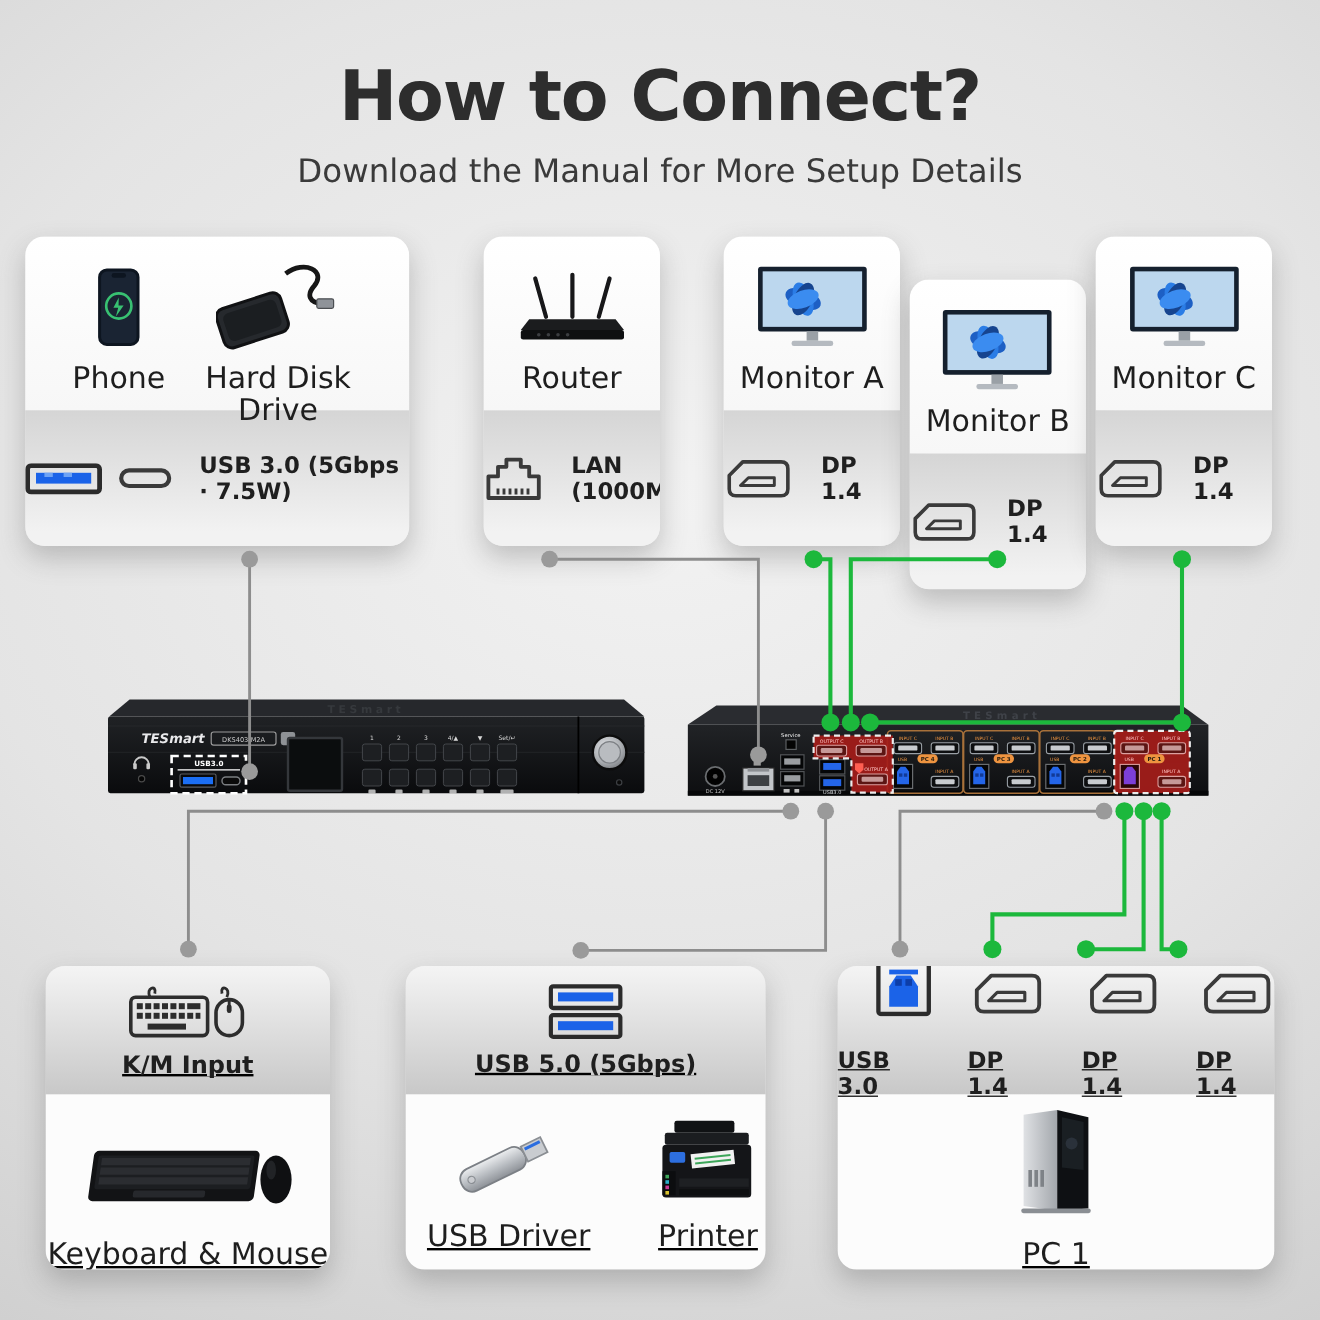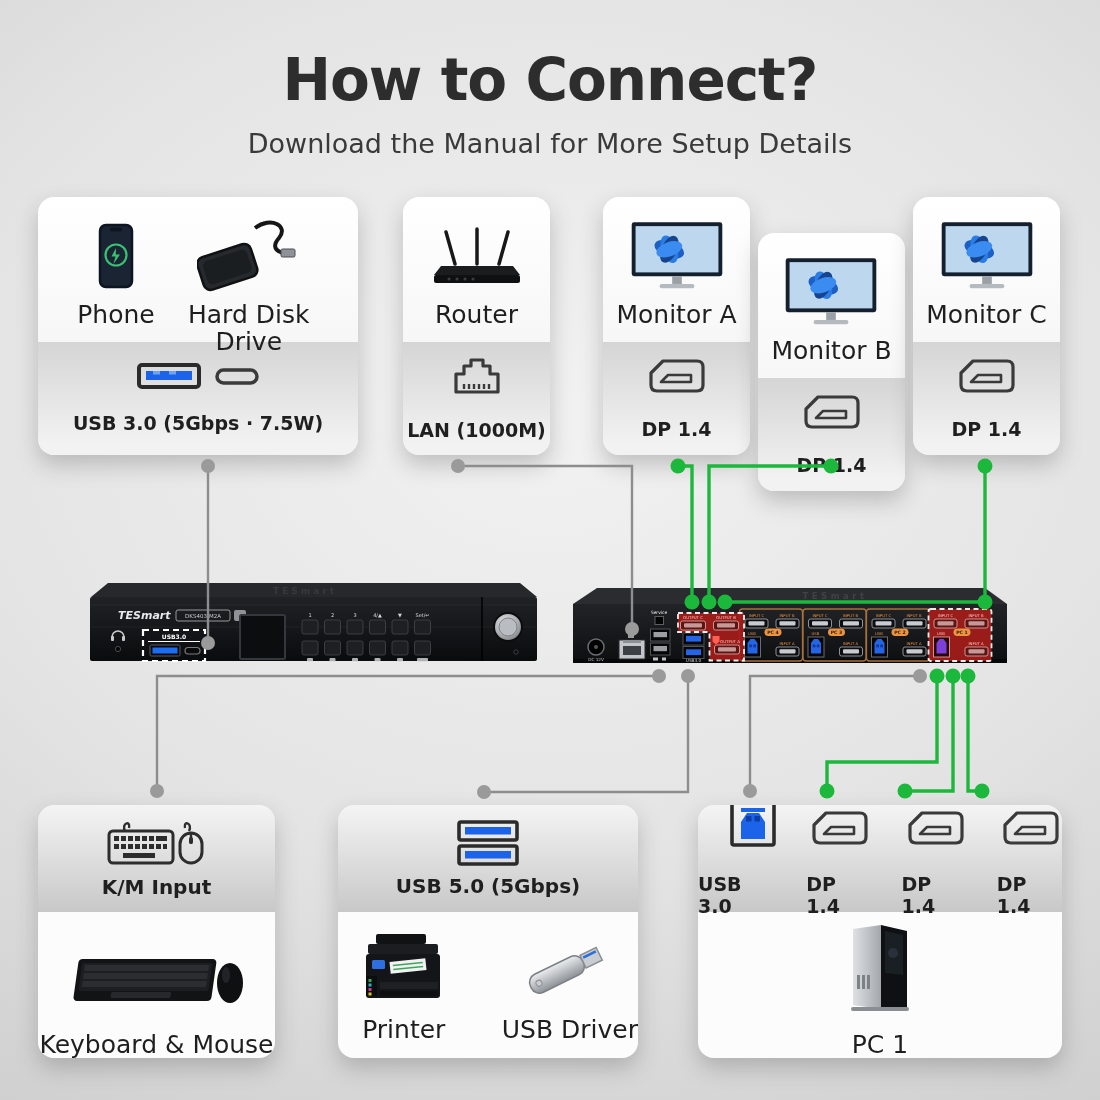--- a/index.html
+++ b/index.html
@@ -8,48 +8,48 @@
     background:radial-gradient(120% 90% at 50% 38%, #f2f2f2 0%, #e4e4e4 45%, #c5c5c5 100%);}
   .header{position:absolute;left:0;top:0;width:1100px;text-align:center;}
   .title{margin-top:46px;font-size:58px;font-weight:800;color:#2d2d2d;letter-spacing:-1px;}
   .subtitle{margin-top:14px;font-size:27px;color:#3a3a3a;}
   .card{position:absolute;border-radius:16px;overflow:hidden;
     box-shadow:0 10px 22px rgba(90,90,90,.32);}
   .top-card{top:197px;height:258px;}
   .card-dev{height:145px;background:linear-gradient(180deg,#ffffff 0%,#f7f7f7 100%);
     display:flex;align-items:flex-start;justify-content:center;gap:24px;padding-top:22px;box-sizing:border-box;}
   .card-port{height:113px;background:linear-gradient(180deg,#d5d5d5 0%,#f2f2f2 90%);
-    display:flex;flex-direction:column;align-items:center;justify-content:center;gap:23px;}
+    display:flex;flex-direction:row;align-items:center;gap:23px;}
   .dev-col{display:flex;flex-direction:column;align-items:center;}
   .icon-box{height:74px;display:flex;align-items:center;justify-content:center;}
   .dev-label{font-size:25px;color:#1e1e1e;margin-top:8px;text-align:center;line-height:1.08;}
   .port-label{font-size:19px;font-weight:bold;color:#1f1f1f;}
   .port-icons{display:flex;align-items:center;gap:14px;}
-  .bottom-card{top:805px;height:253px;}
+  .bottom-card{top:805px;height:253px;text-decoration:underline;}
   .bc-port{height:107px;background:linear-gradient(180deg,#f4f4f4 0%,#c8c8c8 100%);
     display:flex;flex-direction:column;align-items:center;justify-content:center;gap:8px;}
   .bc-dev{height:146px;background:#fcfcfc;display:flex;align-items:center;justify-content:flex-end;gap:50px;}
   .bc-dev .dev-label{margin-top:10px;}
   .pc-ports{display:flex;align-items:flex-end;gap:30px;}
   .pc-col{display:flex;flex-direction:column;align-items:flex-end;gap:26px;}
   .dev-svg{position:absolute;}
   .overlay{position:absolute;left:0;top:0;pointer-events:none;}
   svg text{font-family:"DejaVu Sans","Liberation Sans",sans-serif;}
 </style>
 </head>
 <body>
 
 <div class="canvas">
 
   <div class="header">
     <div class="title">How to Connect?</div>
     <div class="subtitle">Download the Manual for More Setup Details</div>
   </div>
 
-  <div class="card top-card" style="left:38px;width:320px;">
+  <div class="card top-card" style="left:21px;width:320px;">
     <div class="card-dev">
       <div class="dev-col">
         <div class="icon-box">
           <svg width="38" height="66" viewBox="0 0 38 66">
             <rect x="3" y="2" width="32" height="62" rx="6" fill="#1a2433" stroke="#0d1520" stroke-width="2.5"></rect>
             <rect x="13" y="4.5" width="12" height="4" rx="2" fill="#0d1520"></rect>
             <circle cx="19" cy="32" r="10.5" fill="none" stroke="#38c172" stroke-width="2.2"></circle>
             <path d="M19 25 l-4.5 8.5 h4 l-2 7.5 6.5 -9.5 h-4.2 z" fill="#38c172"></path>
           </svg>
         </div>
@@ -466,60 +466,60 @@
         <rect x="2" y="2" width="58" height="18" rx="2" fill="none" stroke="#2b2b2b" stroke-width="3.6"></rect>
         <rect x="8" y="7" width="46" height="7.5" fill="#1b63e8"></rect>
         <rect x="2" y="26" width="58" height="18" rx="2" fill="none" stroke="#2b2b2b" stroke-width="3.6"></rect>
         <rect x="8" y="31" width="46" height="7.5" fill="#1b63e8"></rect>
       </svg>
       <div class="port-label" style="font-size:20px;">USB 5.0 (5Gbps)</div>
     </div>
     <div class="bc-dev">
       <div class="dev-col">
         <div class="icon-box" style="height:78px;">
+          <svg width="104" height="70" viewBox="0 0 104 70">
+            <defs>
+              <linearGradient id="stickG" x1="0" y1="0" x2="0" y2="1">
+                <stop offset="0" stop-color="#eceef0"></stop>
+                  <stop offset="55%" stop-color="#b7bbc0"></stop>
+                  <stop offset="1" stop-color="#8d9197"></stop>
+              </linearGradient>
+            </defs>
+            <g transform="rotate(-26 52 35)">
+              <rect x="8" y="26" width="58" height="20" rx="9" fill="url(#stickG)" stroke="#7c8086" stroke-width="1.5"></rect>
+              <circle cx="17" cy="36" r="3" fill="#caccd0" stroke="#8b8f94"></circle>
+              <rect x="66" y="29" width="18" height="14" fill="#c9ccd0" stroke="#8a8e93" stroke-width="1.5"></rect>
+              <rect x="68" y="31" width="14" height="2.6" fill="#2a6de0"></rect>
+            </g>
+          </svg>
+        </div>
+        <div class="dev-label">USB Driver</div>
+      </div>
+      <div class="dev-col">
+        <div class="icon-box" style="height:78px;">
           <svg width="96" height="74" viewBox="0 0 96 74">
             <rect x="20" y="4" width="50" height="10" rx="2" fill="#101214"></rect>
             <rect x="12" y="14" width="70" height="10" rx="2" fill="#1b1d20"></rect>
             <rect x="10" y="24" width="74" height="44" rx="3" fill="#141518"></rect>
             <rect x="16" y="30" width="13" height="9" rx="1.5" fill="#2d6fe0"></rect>
             <g transform="rotate(-6 52 36)">
               <rect x="34" y="30" width="36" height="12" fill="#f2f2f2"></rect>
               <line x1="37" y1="34" x2="67" y2="34" stroke="#3da65a" stroke-width="1.6"></line>
               <line x1="37" y1="38" x2="67" y2="38" stroke="#3da65a" stroke-width="1.6"></line>
             </g>
             <rect x="10" y="46" width="11" height="20" fill="#0c0d0f"></rect>
             <rect x="12.5" y="49" width="3" height="3" fill="#3da65a"></rect>
               <rect x="12.5" y="53.5" width="3" height="3" fill="#2ab0c9"></rect>
             <rect x="12.5" y="58" width="3" height="3" fill="#c93a96"></rect>
               <rect x="12.5" y="62.5" width="3" height="3" fill="#d8c12e"></rect>
             <rect x="24" y="52" width="58" height="7" fill="#1e2023"></rect>
             <rect x="24" y="61" width="58" height="5" fill="#0e0f11"></rect>
           </svg>
         </div>
         <div class="dev-label">Printer</div>
-      </div>
-      <div class="dev-col">
-        <div class="icon-box" style="height:78px;">
-          <svg width="104" height="70" viewBox="0 0 104 70">
-            <defs>
-              <linearGradient id="stickG" x1="0" y1="0" x2="0" y2="1">
-                <stop offset="0" stop-color="#eceef0"></stop>
-                  <stop offset="55%" stop-color="#b7bbc0"></stop>
-                  <stop offset="1" stop-color="#8d9197"></stop>
-              </linearGradient>
-            </defs>
-            <g transform="rotate(-26 52 35)">
-              <rect x="8" y="26" width="58" height="20" rx="9" fill="url(#stickG)" stroke="#7c8086" stroke-width="1.5"></rect>
-              <circle cx="17" cy="36" r="3" fill="#caccd0" stroke="#8b8f94"></circle>
-              <rect x="66" y="29" width="18" height="14" fill="#c9ccd0" stroke="#8a8e93" stroke-width="1.5"></rect>
-              <rect x="68" y="31" width="14" height="2.6" fill="#2a6de0"></rect>
-            </g>
-          </svg>
-        </div>
-        <div class="dev-label">USB Driver</div>
       </div>
     </div>
   </div>
 
   <div class="card bottom-card" style="left:698px;width:364px;">
     <div class="bc-port">
       <div class="pc-ports">
         <div class="pc-col">
           <svg width="46" height="46" viewBox="0 0 46 46">
             <rect x="2" y="2" width="42" height="42" rx="2" fill="none" stroke="#2b2b2b" stroke-width="3.6"></rect>

